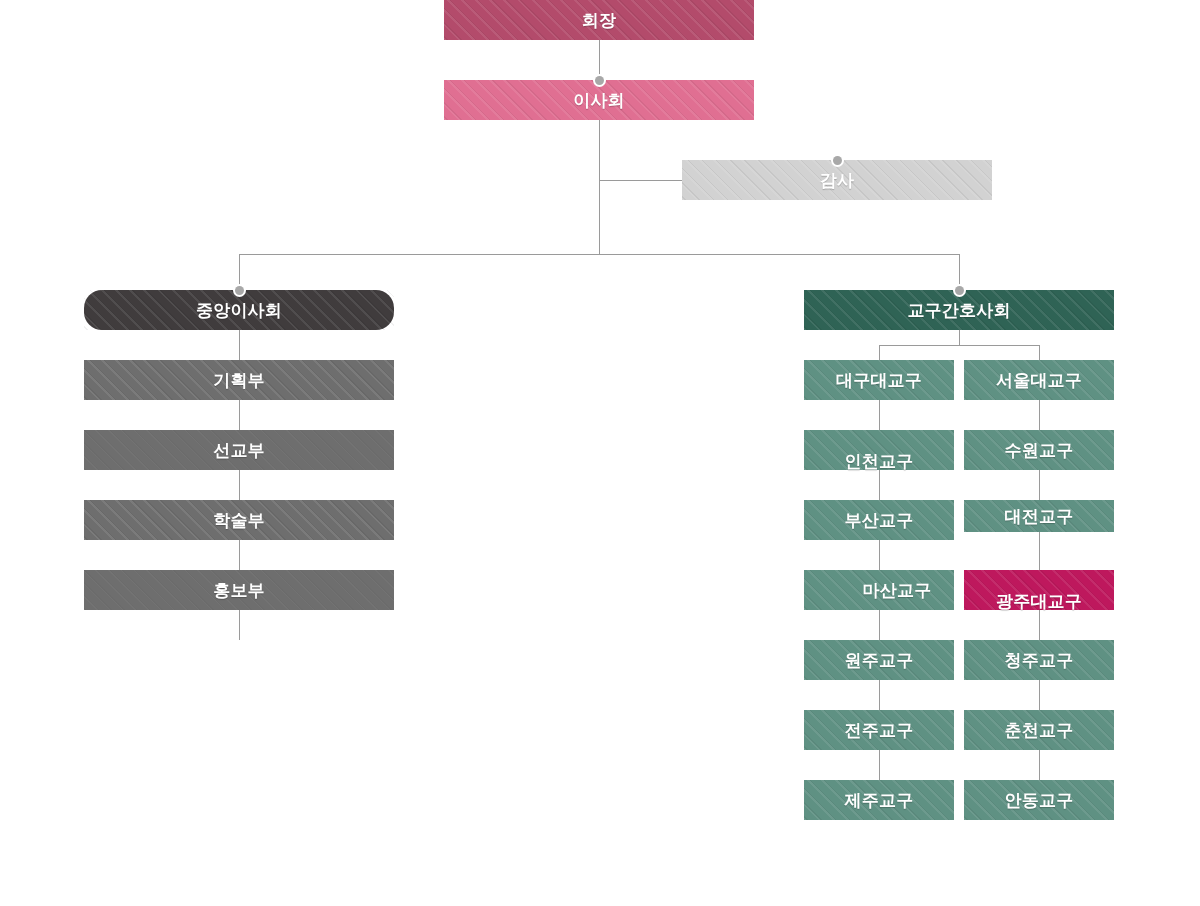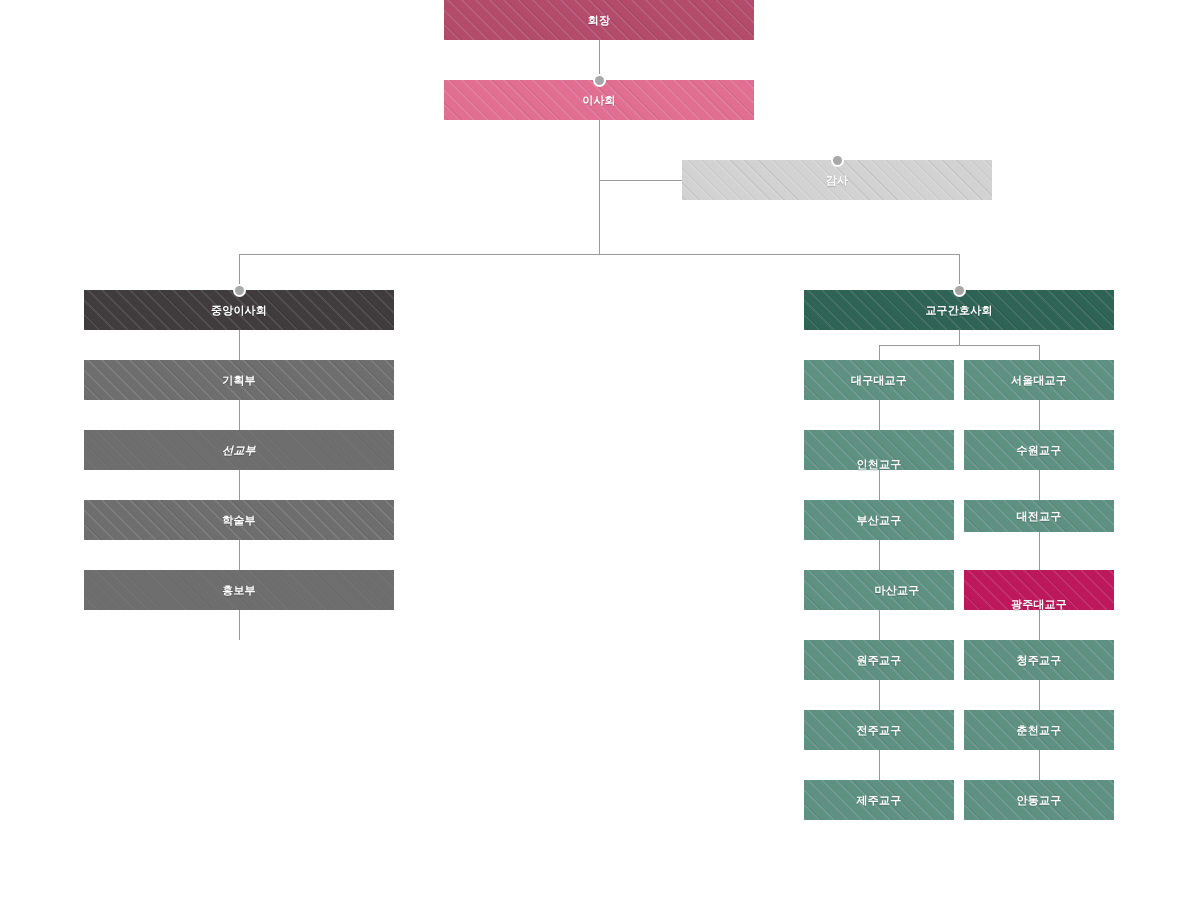--- a/index.html
+++ b/index.html
@@ -40,21 +40,21 @@
   }
 
   
   .node {
     position: absolute;
     display: flex;
     align-items: center;
     justify-content: center;
     box-sizing: border-box;
     color: #ffffff;
-    font-size: 11px;
+    font-size: 17px;
     font-weight: bold;
     letter-spacing: 0.2px;
     line-height: 1;
     text-align: center;
     z-index: 3;
     user-select: none;
   }
   .node .node-label {
     position: relative;
     z-index: 2;
@@ -128,33 +128,33 @@
   </div>
 
   <div class="node hatch-strong" id="node-auditor" style="left: 682px; top: 160px; width: 310px; height: 40px; background: rgb(210, 210, 210);">
     <span class="node-label">감사</span>
   </div>
 
   <div class="node hatch-strong" id="node-board" style="left: 444px; top: 80px; width: 310px; height: 40px; background: rgb(224, 111, 146);">
     <span class="node-label">이사회</span>
   </div>
 
-  <div class="node hatch-strong" id="node-central-board" style="left: 84px; top: 290px; width: 310px; height: 40px; background: rgb(64, 60, 61);">
+  <div class="node hatch-strong" id="node-central-board" style="left: 84px; top: 290px; width: 310px; height: 40px; background: rgb(64, 60, 61); border-radius: 18px;">
     <span class="node-label">중앙이사회</span>
   </div>
 
   <div class="node hatch-strong" id="node-diocese-society" style="left: 804px; top: 290px; width: 310px; height: 40px; background: rgb(47, 99, 85);">
     <span class="node-label">교구간호사회</span>
   </div>
 
   <div id="central-departments">
       <div class="node hatch-strong" style="left: 84px; top: 360px; width: 310px; height: 40px; background: rgb(110, 110, 110);">
         <span class="node-label">기획부</span>
       </div>
-      <div class="node hatch-soft" style="left: 84px; top: 430px; width: 310px; height: 40px; background: rgb(110, 110, 110); font-style: italic;">
+      <div class="node hatch-soft" style="left: 84px; top: 430px; width: 310px; height: 40px; background: rgb(110, 110, 110);">
         <span class="node-label">선교부</span>
       </div>
       <div class="node hatch-strong" style="left: 84px; top: 500px; width: 310px; height: 40px; background: rgb(110, 110, 110);">
         <span class="node-label">학술부</span>
       </div>
       <div class="node hatch-soft" style="left: 84px; top: 570px; width: 310px; height: 40px; background: rgb(110, 110, 110);">
         <span class="node-label">홍보부</span>
       </div>
     </div>
   <div id="diocese-left-column">

